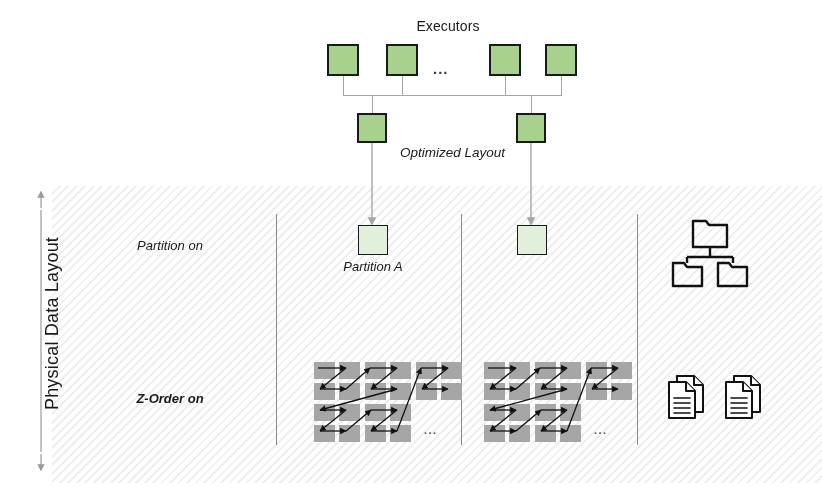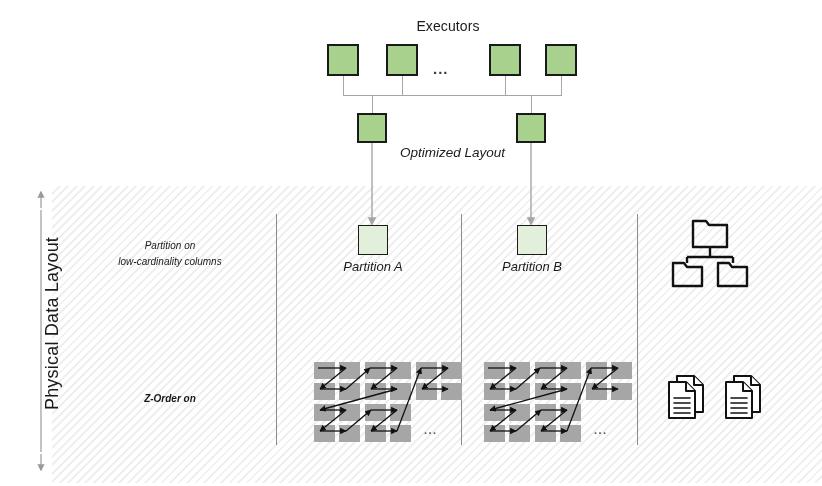--- a/index.html
+++ b/index.html
@@ -87,21 +87,21 @@
     transform: rotate(-90deg);
     text-align: center;
     font-size: 18px;
     color: #1a1a1a;
     letter-spacing: 0.2px;
   }
 
   
   .row-label {
     font-style: italic;
-    font-size: 10px;
+    font-size: 13px;
     line-height: 16px;
     color: #1a1a1a;
     text-align: center;
     white-space: nowrap;
   }
 
   
   .partition-caption {
     font-size: 13px;
     color: #1a1a1a;
@@ -188,32 +188,30 @@
   </svg>
 
   <div class="abs" id="layout-axis-label">Physical Data Layout</div>
 
   <div class="abs col-divider" style="left:276px;"></div>
   <div class="abs col-divider" style="left:461px;"></div>
   <div class="abs col-divider" style="left:637px;"></div>
 
   <div class="abs row-label" style="left:80px; top:238px; width:180px;">
     <div>Partition on</div>
-    <div>low-cardinality columns</div>
   </div>
 
   <div class="abs row-label" style="left:80px; top:391px; width:180px;font-weight:bold;">
     <div>Z-Order on</div>
   </div>
 
   <div class="abs partition-box" style="left:358px; top:225px;"></div>
   <div class="abs partition-caption" style="left:313px; top:259px; width:120px;">Partition A</div>
 
   <div class="abs partition-box" style="left:517px; top:225px;"></div>
-  <div class="abs partition-caption" style="left:472px; top:259px; width:120px;">Partition B</div>
 
   <div class="abs zgrid" style="left:314px; top:362px;">
 
     <div class="zcell" style="left:0px;   top:0px;"></div>
     <div class="zcell" style="left:25px;  top:0px;"></div>
     <div class="zcell" style="left:51px;  top:0px;"></div>
     <div class="zcell" style="left:76px;  top:0px;"></div>
     <div class="zcell" style="left:102px; top:0px;"></div>
     <div class="zcell" style="left:127px; top:0px;"></div>
 

